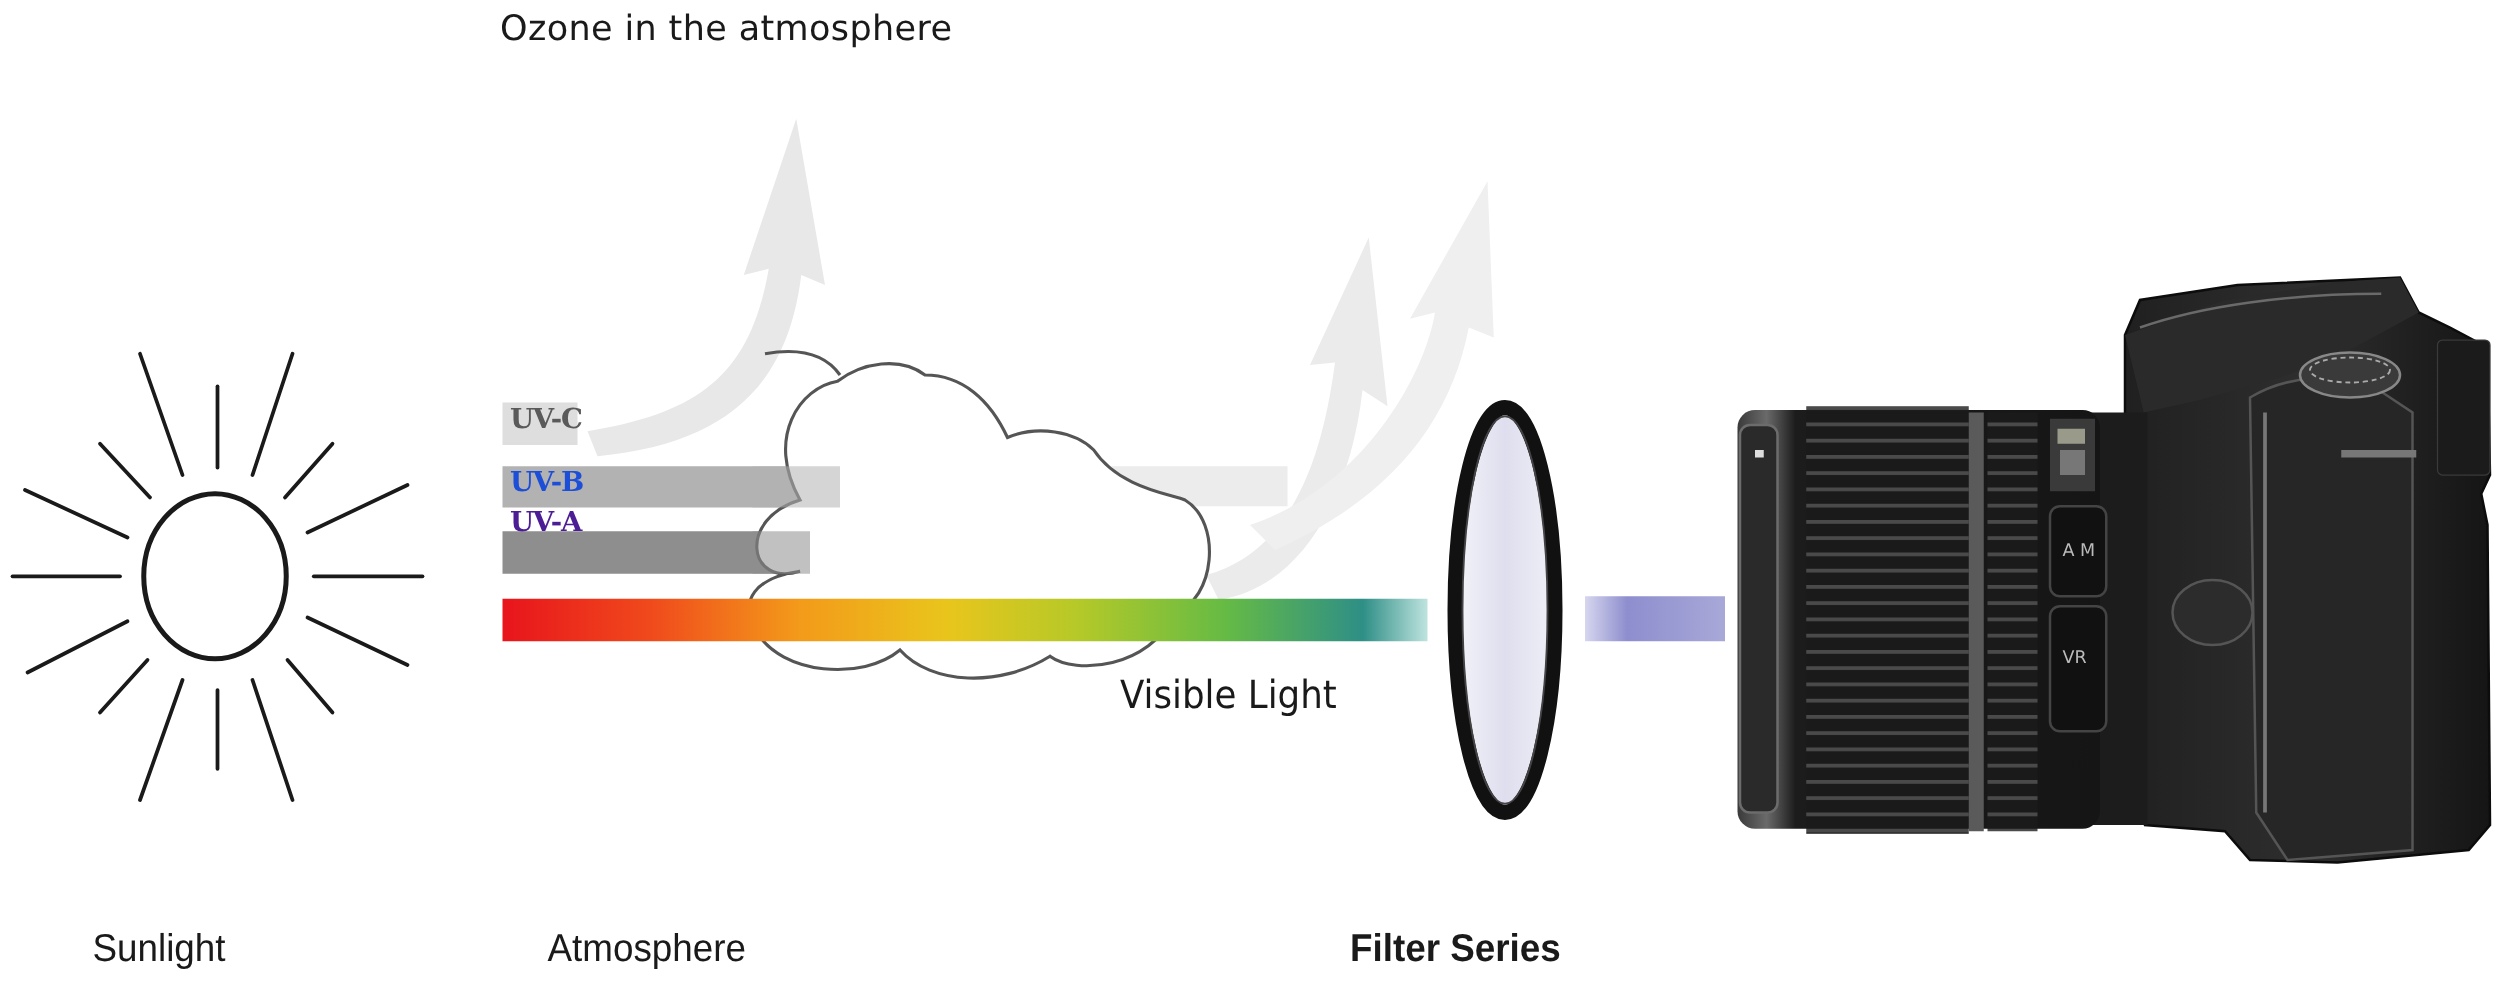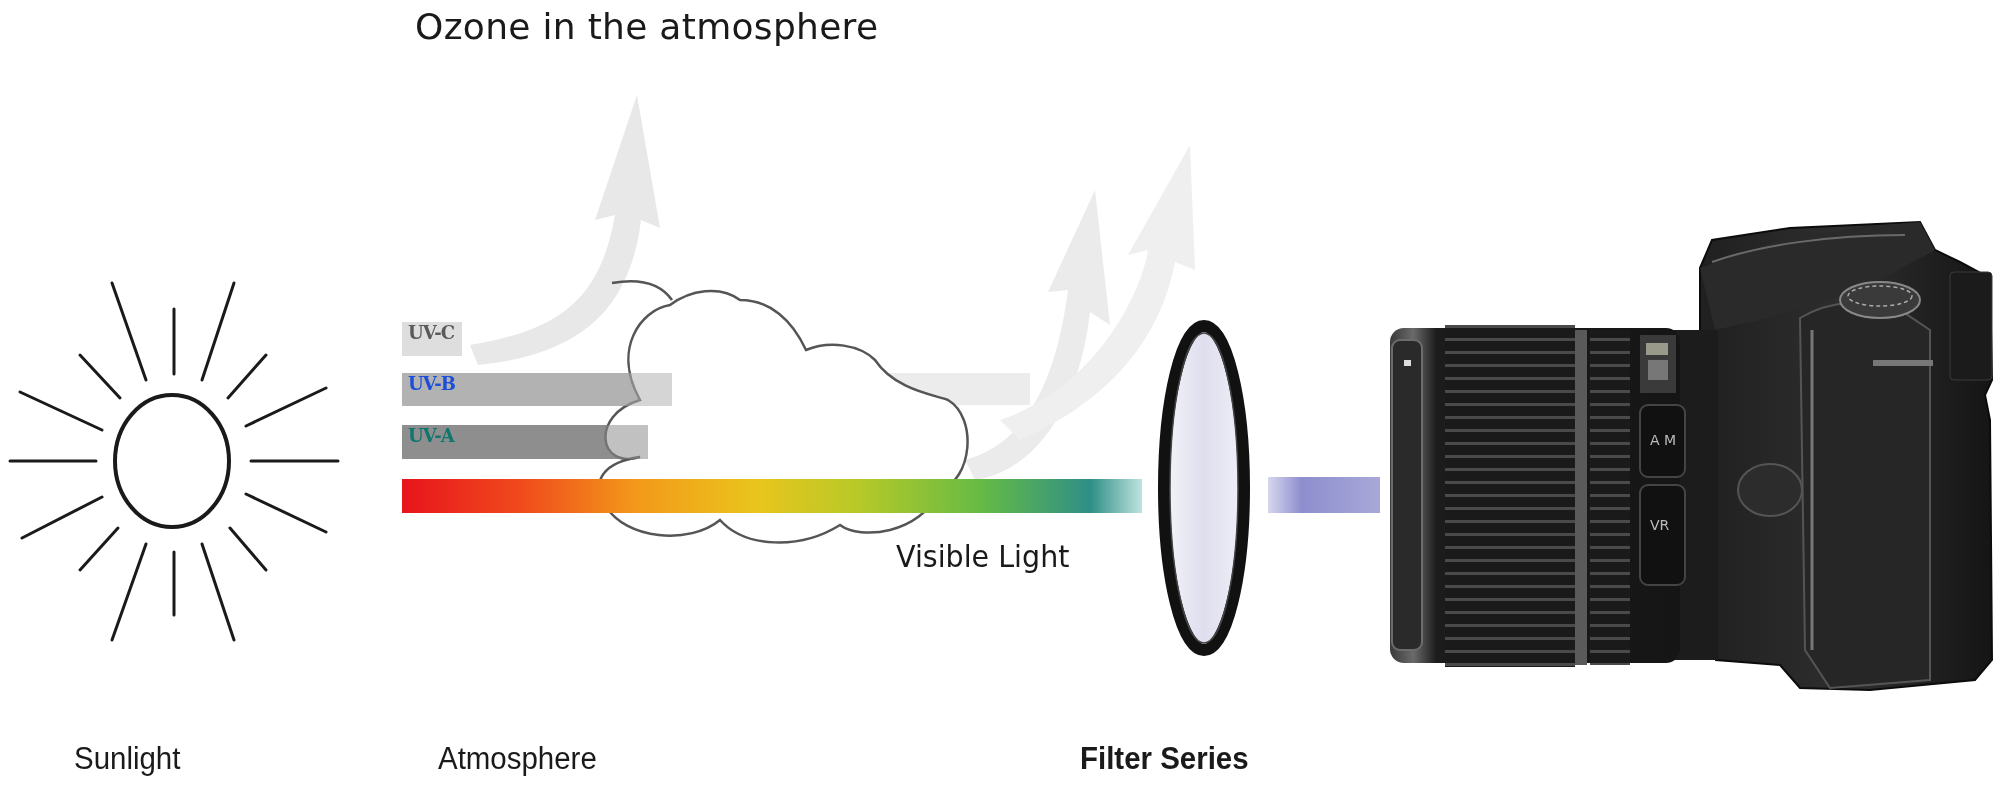--- a/index.html
+++ b/index.html
@@ -19,22 +19,22 @@
       left: 0; top: 0;
       width: 2011px; height: 800px;
     }
     .label {
       position: absolute;
       color: #1a1a1a;
       white-space: nowrap;
       font-family: "DejaVu Sans", sans-serif;
     }
     .title {
-      left: 415px; top: 6px;
-      font-size: 36px;
+      left: 400px; top: 6px;
+      font-size: 28px;
       letter-spacing: 0.3px;
     }
     .bottom-label {
       top: 741px;
       font-size: 31px;
       font-family: "Liberation Sans", sans-serif;
       transform: scaleX(0.95);
       transform-origin: left top;
     }
     .lbl-sunlight { left: 74px; }
@@ -43,21 +43,21 @@
     .lbl-visible {
       left: 896px; top: 538px;
       font-size: 31px;
       transform: scaleX(0.92);
       transform-origin: left top;
     }
     .uv-label {
       position: absolute;
       font-family: "DejaVu Serif", serif;
       font-weight: bold;
-      font-size: 18px;
+      font-size: 22px;
       letter-spacing: -1px;
     }
   </style>
 </head>
 <body>
 
 <div class="canvas">
 
   <svg width="2011" height="800" viewBox="0 0 2011 800" xmlns="http://www.w3.org/2000/svg" style="position:absolute;left:0;top:0;">
     <defs>
@@ -187,20 +187,20 @@
       <rect x="1648" y="360" width="20" height="20" fill="#777"></rect>
       <rect x="1640" y="405" width="45" height="72" rx="8" fill="#111" stroke="#444" stroke-width="2"></rect>
       <rect x="1640" y="485" width="45" height="100" rx="8" fill="#111" stroke="#444" stroke-width="2"></rect>
       <text x="1650" y="445" fill="#bbb" font-size="14" font-family="DejaVu Sans, sans-serif">A M</text>
       <text x="1650" y="530" fill="#bbb" font-size="14" font-family="DejaVu Sans, sans-serif">VR</text>
     </g>
   </svg>
 
   <span class="uv-label" style="left:408px;top:322px;color:#5a5a5a;">UV-C</span>
   <span class="uv-label" style="left:408px;top:373px;color:#1d4ed8;">UV-B</span>
-  <span class="uv-label" style="left:408px;top:425px;color:#0f766e;">UV-A</span>
+  <span class="uv-label" style="left:408px;top:405px;color:#4c1d95;">UV-A</span>
 
   <div class="label title">Ozone in the atmosphere</div>
   <div class="label lbl-visible">Visible Light</div>
   <div class="label bottom-label lbl-sunlight">Sunlight</div>
   <div class="label bottom-label lbl-atmosphere">Atmosphere</div>
   <div class="label bottom-label lbl-filter">Filter Series</div>
 </div>
 
 </body></html>

